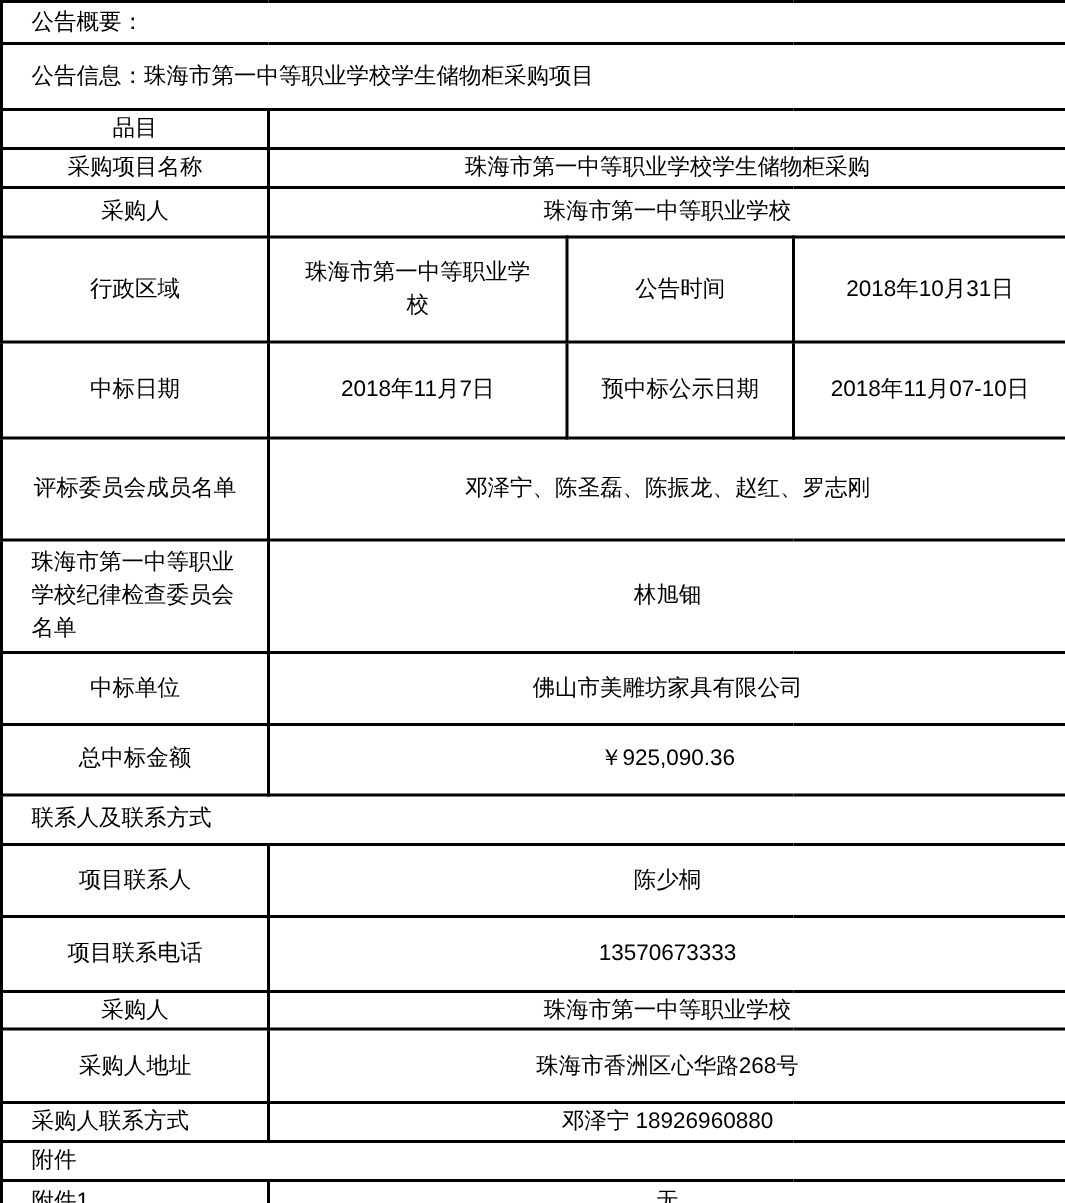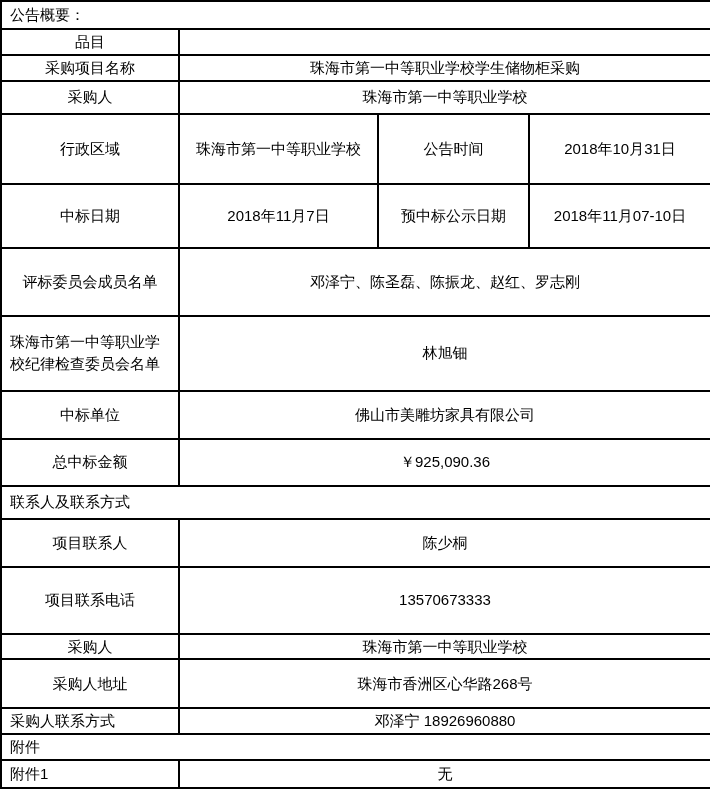--- a/index.html
+++ b/index.html
@@ -15,41 +15,44 @@
     border-collapse: collapse;
     table-layout: fixed;
     width: 710px;
     background: #ffffff;
   }
   table.doc td {
     border: 2px solid #000000;
     font-size: 15px;
     line-height: 1.45;
     vertical-align: middle;
-    padding: 1px 8px;
+    padding: 1px 19px;
     overflow: hidden;
     word-break: break-all;
   }
   td.c { text-align: center; }
   td.l { text-align: left; padding-left: 5px; }
   td.wrap-label { text-align: left; padding: 1px 6px 1px 5px; margin-left: 31px; }
 </style>
 </head>
 <body>
 
 <table class="doc">
   <colgroup>
     <col style="width:178px">
     <col style="width:199px">
     <col style="width:151px">
     <col style="width:182px">
   </colgroup>
   <tbody>
     <tr style="height:28px">
       <td colspan="4" class="l">公告概要：</td>
+    </tr>
+    <tr style="height:44px">
+      <td colspan="4" class="l">公告信息：珠海市第一中等职业学校学生储物柜采购项目</td>
     </tr>
     <tr style="height:24px">
       <td class="c">品目</td>
       <td colspan="3" class="c"></td>
     </tr>
     <tr style="height:23px">
       <td class="c">采购项目名称</td>
       <td colspan="3" class="c">珠海市第一中等职业学校学生储物柜采购</td>
     </tr>
     <tr style="height:33px">
@@ -84,21 +87,21 @@
       <td class="c">总中标金额</td>
       <td colspan="3" class="c">￥925,090.36</td>
     </tr>
     <tr style="height:33px">
       <td colspan="4" class="l">联系人及联系方式</td>
     </tr>
     <tr style="height:48px">
       <td class="c">项目联系人</td>
       <td colspan="3" class="c">陈少桐</td>
     </tr>
-    <tr style="height:67px">
+    <tr style="height:50px">
       <td class="c">项目联系电话</td>
       <td colspan="3" class="c">13570673333</td>
     </tr>
     <tr style="height:24px">
       <td class="c">采购人</td>
       <td colspan="3" class="c">珠海市第一中等职业学校</td>
     </tr>
     <tr style="height:49px">
       <td class="c">采购人地址</td>
       <td colspan="3" class="c">珠海市香洲区心华路268号</td>

